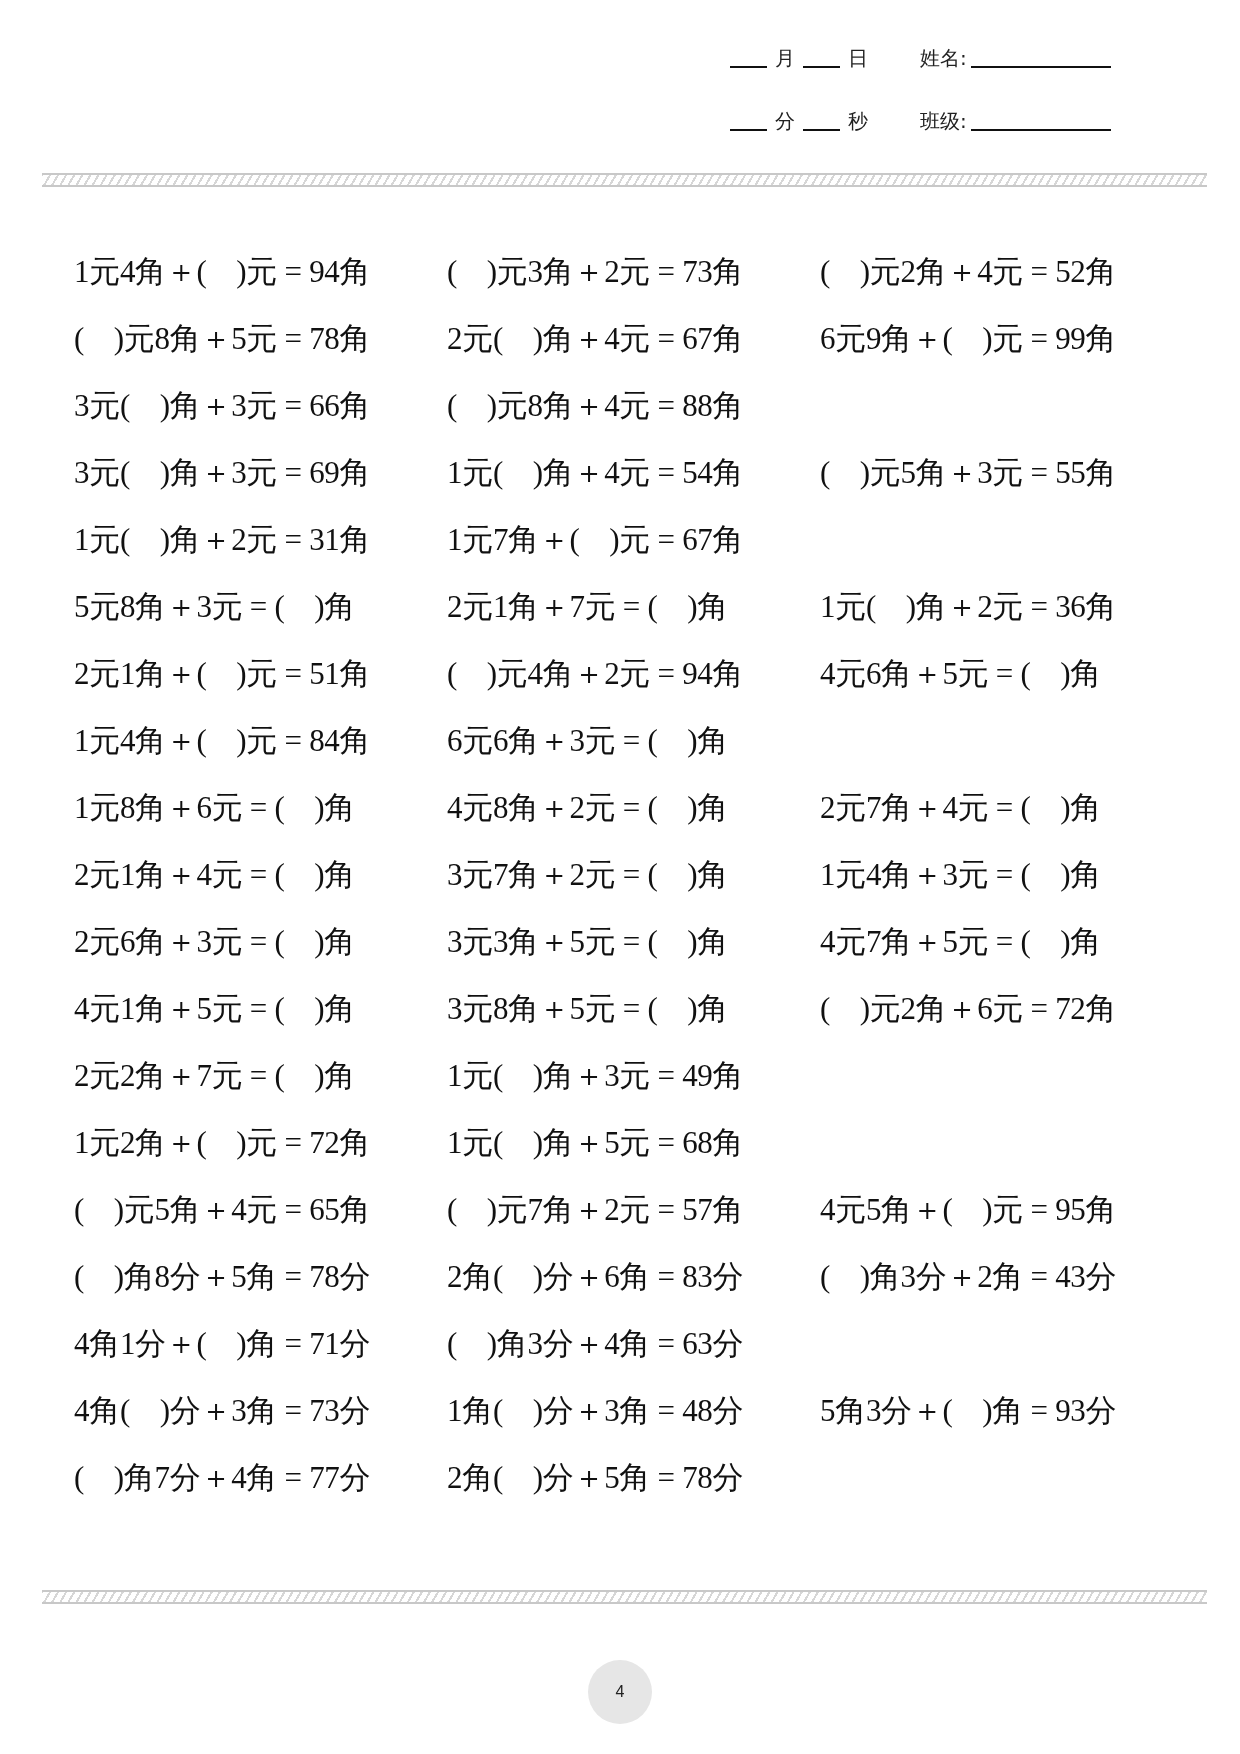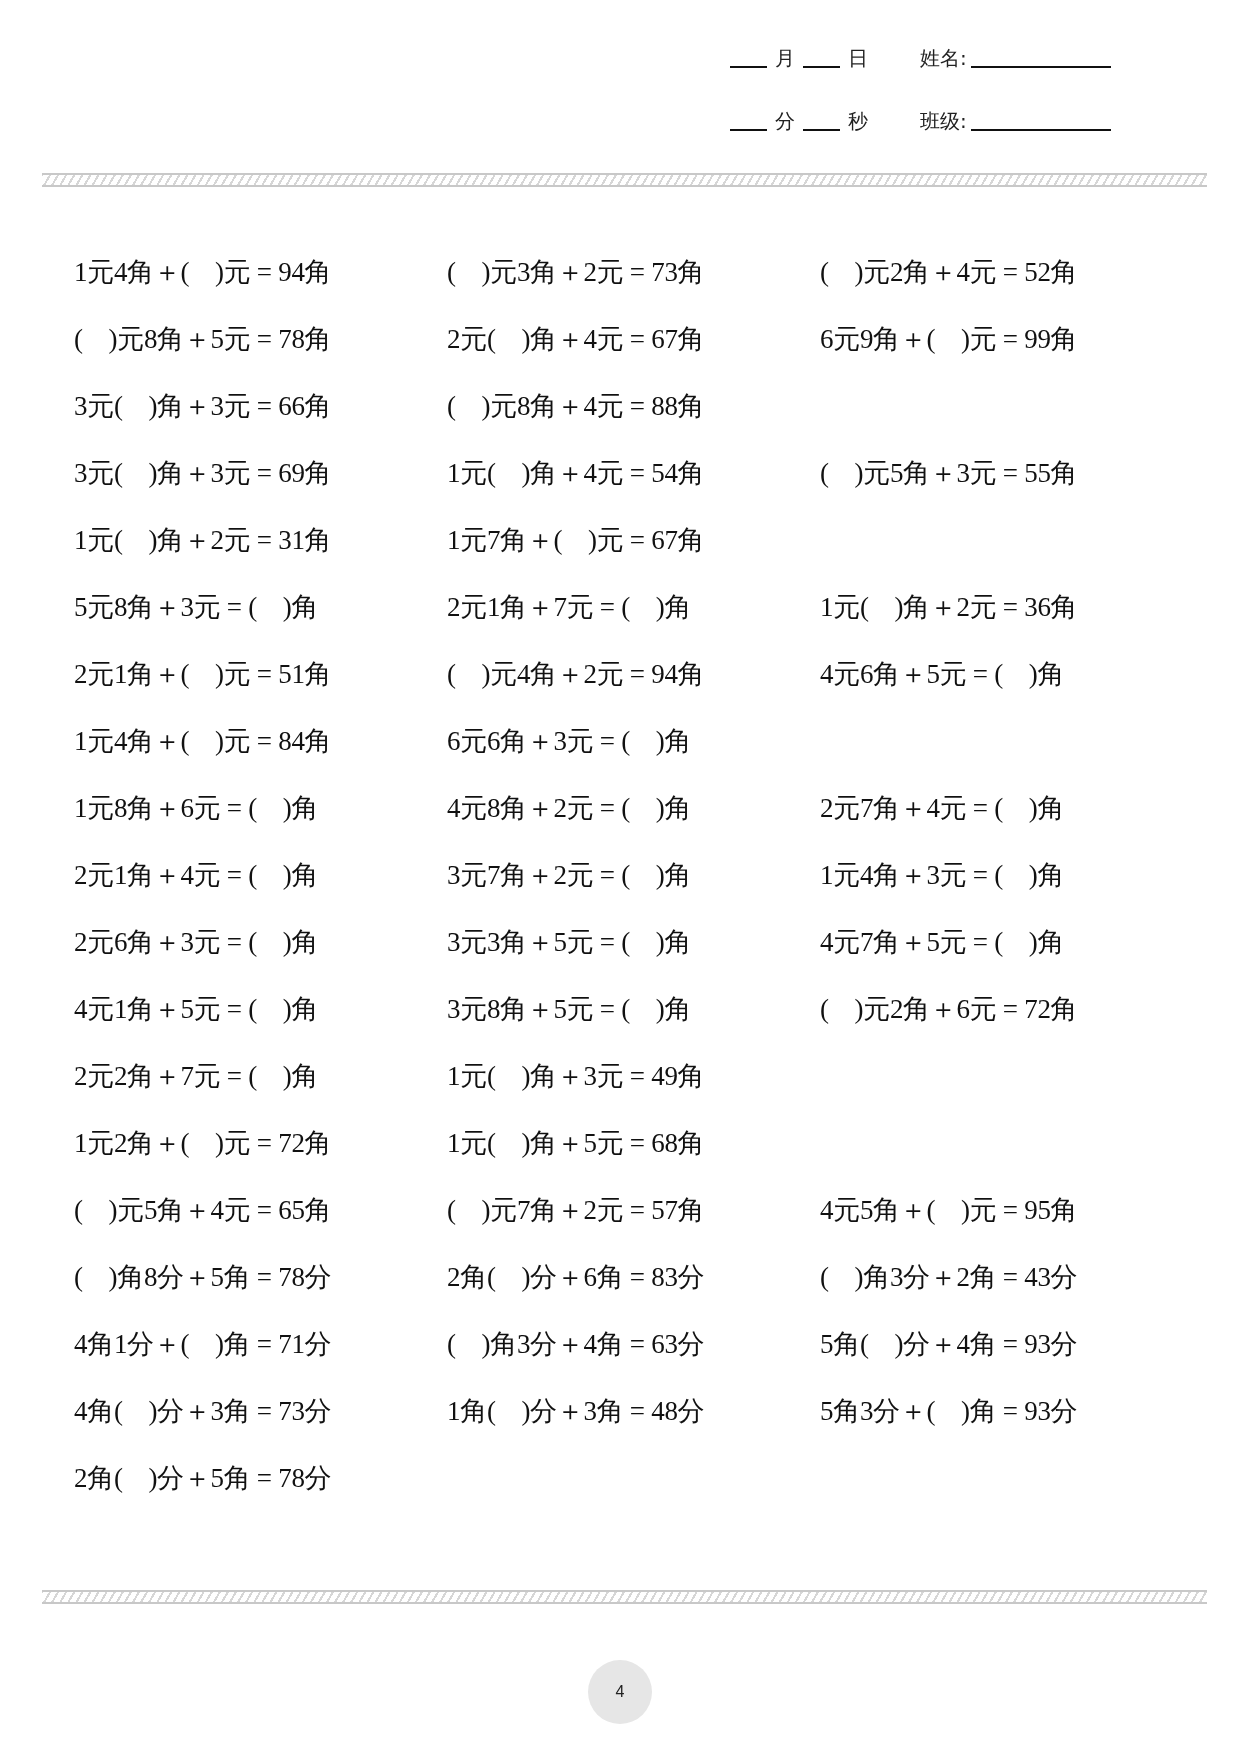--- a/index.html
+++ b/index.html
@@ -9,21 +9,21 @@
              font-family:"DejaVu Sans","Liberation Sans",sans-serif; font-size:20px; color:#222; }
   .blank-s { display:inline-block; width:37px; border-bottom:2.5px solid #111; margin:0 8px 4px 0; }
   .blank-l { display:inline-block; width:140px; border-bottom:2.5px solid #111; margin:0 0 4px 4px; }
   .unit { margin-right:8px; }
   .gap { display:inline-block; width:44px; }
   .hatch { position:absolute; left:42px; width:1165px; height:10px;
            border-top:2px solid #c8c8c8; border-bottom:2px solid #c8c8c8;
            background: repeating-linear-gradient(-60deg, #ffffff 0px, #ffffff 5px, #d6d6d6 5px, #d6d6d6 7px); }
   .problems { position:absolute; left:74px; top:238px; width:1130px; }
   .prow { display:flex; height:67px; align-items:center; }
-  .cell { width:373px; font-size:27px; white-space:pre; letter-spacing:-0.3px; }
+  .cell { width:373px; font-size:31px; white-space:pre; letter-spacing:-0.3px; }
   .page-num { position:absolute; left:588px; top:1660px; width:64px; height:64px; border-radius:50%;
               background:#e6e6e6; display:flex; align-items:center; justify-content:center;
               font-family:"Liberation Sans",sans-serif; font-size:16px; color:#222; }
 </style>
 </head>
 <body>
 
 <div class="hdr-row" style="top:42px;">
   <span class="blank-s"></span>
   <span class="unit">月</span>
@@ -118,28 +118,28 @@
       <div class="cell">4元5角＋(    )元 = 95角</div>
     </div>
     <div class="prow">
       <div class="cell">(    )角8分＋5角 = 78分</div>
       <div class="cell">2角(    )分＋6角 = 83分</div>
       <div class="cell">(    )角3分＋2角 = 43分</div>
     </div>
     <div class="prow">
       <div class="cell">4角1分＋(    )角 = 71分</div>
       <div class="cell">(    )角3分＋4角 = 63分</div>
-      <div class="cell">5角(    )分＋4角 = 93分</div>
     </div>
     <div class="prow">
       <div class="cell">4角(    )分＋3角 = 73分</div>
       <div class="cell">1角(    )分＋3角 = 48分</div>
       <div class="cell">5角3分＋(    )角 = 93分</div>
     </div>
     <div class="prow">
+      <div class="cell">(    )角7分＋4角 = 77分</div>
       <div class="cell">2角(    )分＋5角 = 78分</div>
     </div>
   </div>
 
 <div class="hatch" style="top:1590px;"></div>
 
 <div class="page-num">
   <span>4</span>
 </div>
 

